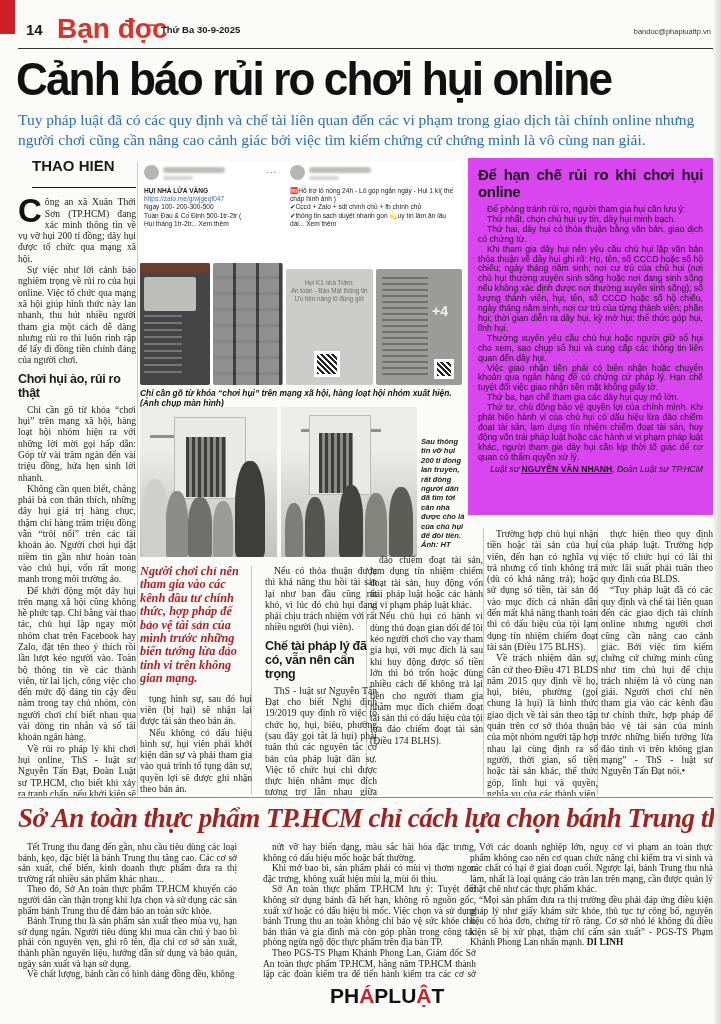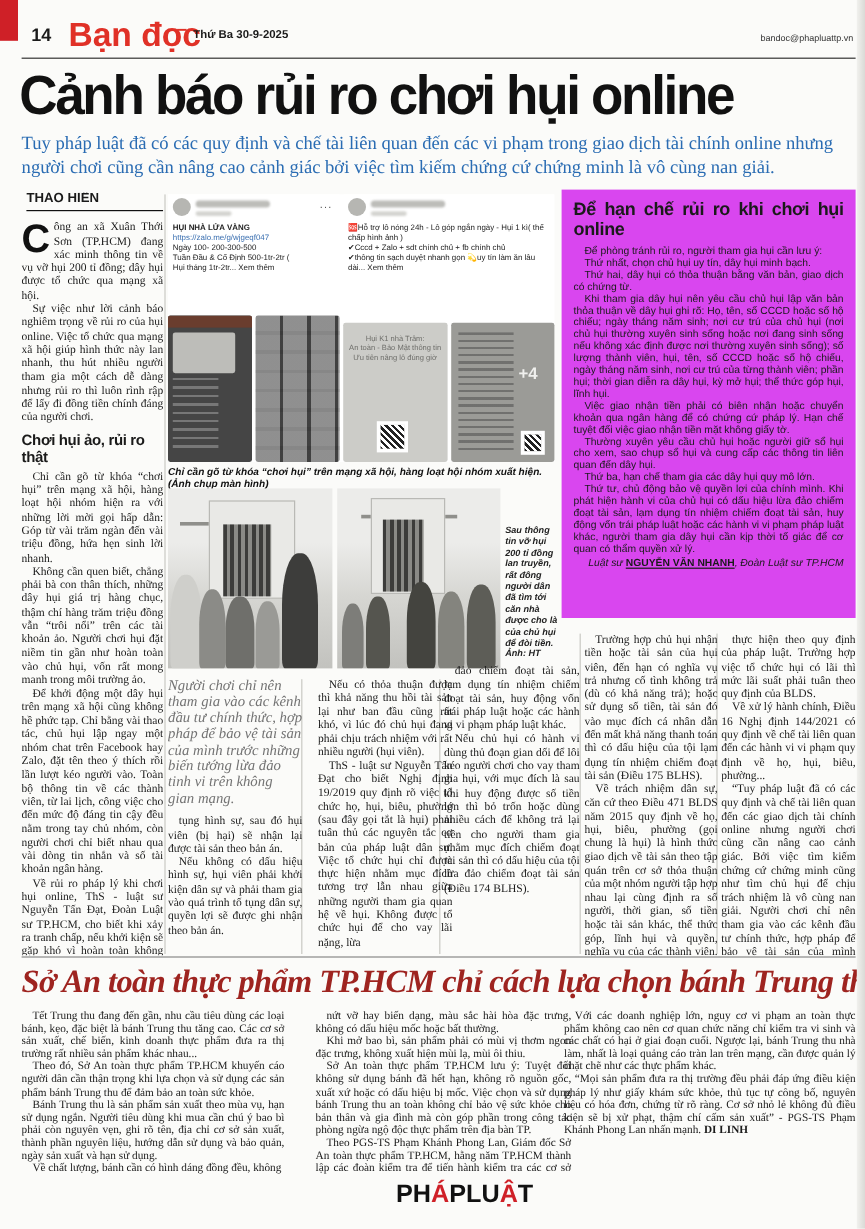--- a/index.html
+++ b/index.html
@@ -15,32 +15,32 @@
   .issue-date{left:161px;top:24px;font-family:"Liberation Sans",sans-serif;font-weight:bold;font-size:9.5px;}
   .header-mail{right:10px;top:27px;font-family:"Liberation Sans",sans-serif;font-size:7.5px;color:#333;}
   .header-rule{left:18px;top:48px;width:695px;height:1px;background:#333;}
 
   
   .headline{left:16px;top:52px;width:700px;font-family:"Liberation Sans",sans-serif;
             font-weight:800;font-size:46px;letter-spacing:-2px;color:#111;
             transform:scaleX(.96);transform-origin:left top;white-space:nowrap;}
   .lede{left:18px;top:110px;width:688px;font-size:15.5px;line-height:1.32;color:#2a6cb3;}
   .article-col{overflow:hidden;}
-  .byline{font-family:"Liberation Sans",sans-serif;font-weight:bold;font-size:11px;
-          border-bottom:1.5px solid #111;padding-bottom:4px;margin:0 0 8px 4px;}
+  .byline{font-family:"Liberation Sans",sans-serif;font-weight:bold;font-size:15px;
+          border-bottom:1.5px solid #111;padding-bottom:16px;margin:0 0 8px 14px;}
 
   
   .col{font-size:9.6px;line-height:11.3px;text-align:justify;}
   .col p{margin:0;text-indent:9px;}
   .col p.drop{text-indent:0;}
   .col .cap{float:left;font-family:"Liberation Sans",sans-serif;font-weight:bold;
             font-size:33px;line-height:27px;padding:1px 3px 0 0;color:#111;}
   .col h3.sub{font-family:"Liberation Sans",sans-serif;font-weight:bold;font-size:12.5px;
               line-height:14px;margin:6px 0 4px 0;text-align:left;letter-spacing:-.3px;}
-  .col p.q{color:#737373;font-style:italic;font-weight:normal;font-size:12.3px;line-height:13.4px;
+  .col p.q{color:#b91c1c;font-style:italic;font-weight:bold;font-size:12.3px;line-height:13.4px;
            text-indent:0;margin-bottom:7px;text-align:left;}
   .vrule{width:1px;background:#c9c9c4;}
 
   
   .box{left:468px;top:158px;width:245px;height:357px;background:#d946ef;
        padding:8px 10px;box-sizing:border-box;font-family:"Liberation Sans",sans-serif;
        font-size:8.6px;line-height:9.9px;text-align:justify;}
   .box h2{margin:0 0 5px 0;font-size:15px;line-height:17px;letter-spacing:-.3px;}
   .box p{margin:0;text-indent:9px;}
   .box .credit{text-align:right;font-style:italic;margin-top:2px;text-indent:0;}
@@ -212,48 +212,48 @@
 </div>
 <div class="abs photo-cap">Sau thông tin vỡ hụi 200 tỉ đồng lan truyền, rất đông người dân đã tìm tới căn nhà được cho là của chủ hụi để đòi tiền. Ảnh: HT</div>
 
 <div class="abs box">
   <h2>Để hạn chế rủi ro khi chơi hụi online</h2>
   <div>
       <p>Để phòng tránh rủi ro, người tham gia hụi cần lưu ý:</p>
       <p>Thứ nhất, chọn chủ hụi uy tín, dây hụi minh bạch.</p>
       <p>Thứ hai, dây hụi có thỏa thuận bằng văn bản, giao dịch có chứng từ.</p>
       <p>Khi tham gia dây hụi nên yêu cầu chủ hụi lập văn bản thỏa thuận về dây hụi ghi rõ: Họ, tên, số CCCD hoặc số hộ chiếu; ngày tháng năm sinh; nơi cư trú của chủ hụi (nơi chủ hụi thường xuyên sinh sống hoặc nơi đang sinh sống nếu không xác định được nơi thường xuyên sinh sống); số lượng thành viên, hụi, tên, số CCCD hoặc số hộ chiếu, ngày tháng năm sinh, nơi cư trú của từng thành viên; phần hụi; thời gian diễn ra dây hụi, kỳ mở hụi; thể thức góp hụi, lĩnh hụi.</p>
+      <p>Thường xuyên yêu cầu chủ hụi hoặc người giữ sổ hụi cho xem, sao chụp sổ hụi và cung cấp các thông tin liên quan đến dây hụi.</p>
       <p>Việc giao nhận tiền phải có biên nhận hoặc chuyển khoản qua ngân hàng để có chứng cứ pháp lý. Hạn chế tuyệt đối việc giao nhận tiền mặt không giấy tờ.</p>
-      <p>Thường xuyên yêu cầu chủ hụi hoặc người giữ sổ hụi cho xem, sao chụp sổ hụi và cung cấp các thông tin liên quan đến dây hụi.</p>
       <p>Thứ ba, hạn chế tham gia các dây hụi quy mô lớn.</p>
       <p>Thứ tư, chủ động bảo vệ quyền lợi của chính mình. Khi phát hiện hành vi của chủ hụi có dấu hiệu lừa đảo chiếm đoạt tài sản, lạm dụng tín nhiệm chiếm đoạt tài sản, huy động vốn trái pháp luật hoặc các hành vi vi phạm pháp luật khác, người tham gia dây hụi cần kịp thời tố giác để cơ quan có thẩm quyền xử lý.</p>
     </div>
   <p class="credit"><span>Luật sư </span><b>NGUYỄN VĂN NHANH</b><span>, Đoàn Luật sư TP.HCM</span></p>
 </div>
 
 <div class="abs col article-col" style="left:140px;top:565px;width:112px;height:231px;">
     <p class="q">Người chơi chỉ nên tham gia vào các kênh đầu tư chính thức, hợp pháp để bảo vệ tài sản của mình trước những biến tướng lừa đảo tinh vi trên không gian mạng.</p>
     <p class="p">tụng hình sự, sau đó hụi viên (bị hại) sẽ nhận lại được tài sản theo bản án.</p>
     <p class="p">Nếu không có dấu hiệu hình sự, hụi viên phải khởi kiện dân sự và phải tham gia vào quá trình tố tụng dân sự, quyền lợi sẽ được ghi nhận theo bản án.</p>
   </div>
 <div class="abs col article-col" style="left:265px;top:565px;width:112px;height:231px;">
     <p class="p">Nếu có thỏa thuận được thì khả năng thu hồi tài sản lại như ban đầu cũng rất khó, vì lúc đó chủ hụi đang phải chịu trách nhiệm với rất nhiều người (hụi viên).</p>
+    <h3 class="sub">Chế tài pháp lý đã có, vẫn nên cẩn trọng</h3>
     <p class="p">ThS - luật sư Nguyễn Tấn Đạt cho biết Nghị định 19/2019 quy định rõ việc tổ chức họ, hụi, biêu, phường (sau đây gọi tắt là hụi) phải tuân thủ các nguyên tắc cơ bản của pháp luật dân sự. Việc tổ chức hụi chỉ được thực hiện nhằm mục đích tương trợ lẫn nhau giữa những người tham gia quan hệ về hụi. Không được tổ chức hụi để cho vay lãi nặng, lừa</p>
   </div>
 <div class="abs col article-col" style="left:370px;top:554px;width:113px;height:242px;">
     <p class="p">đảo chiếm đoạt tài sản, lạm dụng tín nhiệm chiếm đoạt tài sản, huy động vốn trái pháp luật hoặc các hành vi vi phạm pháp luật khác.</p>
     <p class="p">Nếu chủ hụi có hành vi dùng thủ đoạn gian dối để lôi kéo người chơi cho vay tham gia hụi, với mục đích là sau khi huy động được số tiền lớn thì bỏ trốn hoặc dùng nhiều cách để không trả lại tiền cho người tham gia nhằm mục đích chiếm đoạt tài sản thì có dấu hiệu của tội lừa đảo chiếm đoạt tài sản (Điều 174 BLHS).</p>
   </div>
 <div class="abs col article-col" style="left:487px;top:528px;width:111px;height:268px;">
     <p class="p">Trường hợp chủ hụi nhận tiền hoặc tài sản của hụi viên, đến hạn có nghĩa vụ trả nhưng cố tình không trả (dù có khả năng trả); hoặc sử dụng số tiền, tài sản đó vào mục đích cá nhân dẫn đến mất khả năng thanh toán thì có dấu hiệu của tội lạm dụng tín nhiệm chiếm đoạt tài sản (Điều 175 BLHS).</p>
     <p class="p">Về trách nhiệm dân sự, căn cứ theo Điều 471 BLDS năm 2015 quy định về họ, hụi, biêu, phường (gọi chung là hụi) là hình thức giao dịch về tài sản theo tập quán trên cơ sở thỏa thuận của một nhóm người tập hợp nhau lại cùng định ra số người, thời gian, số tiền hoặc tài sản khác, thể thức góp, lĩnh hụi và quyền, nghĩa vụ của các thành viên. Việc tổ chức hụi nhằm mục đích tương trợ trong nhân dân được</p>
   </div>
 <div class="abs col article-col" style="left:601px;top:528px;width:112px;height:268px;">
     <p class="p">thực hiện theo quy định của pháp luật. Trường hợp việc tổ chức hụi có lãi thì mức lãi suất phải tuân theo quy định của BLDS.</p>
-    <p class="p">Về xử lý hành chính, Điều 16 Nghị định 144/2021 có quy định về chế tài liên quan đến các hành vi vi phạm quy định về họ, hụi, biêu, phường...</p>
     <p class="p">“Tuy pháp luật đã có các quy định và chế tài liên quan đến các giao dịch tài chính online nhưng người chơi cũng cần nâng cao cảnh giác. Bởi việc tìm kiếm chứng cứ chứng minh cũng như tìm chủ hụi để chịu trách nhiệm là vô cùng nan giải. Người chơi chỉ nên tham gia vào các kênh đầu tư chính thức, hợp pháp để bảo vệ tài sản của mình trước những biến tướng lừa đảo tinh vi trên không gian mạng” - ThS - luật sư Nguyễn Tấn Đạt nói.•</p>
   </div>
 
 <div class="abs sep"></div>
 <div class="abs bottom-head">Sở An toàn thực phẩm TP.HCM chỉ cách lựa chọn bánh Trung thu an toàn</div>
 <div class="abs bcol" style="left:18px;width:219px;">
     <p class="p">Tết Trung thu đang đến gần, nhu cầu tiêu dùng các loại bánh, kẹo, đặc biệt là bánh Trung thu tăng cao. Các cơ sở sản xuất, chế biến, kinh doanh thực phẩm đưa ra thị trường rất nhiều sản phẩm khác nhau...</p>
     <p class="p">Theo đó, Sở An toàn thực phẩm TP.HCM khuyến cáo người dân cần thận trọng khi lựa chọn và sử dụng các sản phẩm bánh Trung thu để đảm bảo an toàn sức khỏe.</p>
     <p class="p">Bánh Trung thu là sản phẩm sản xuất theo mùa vụ, hạn sử dụng ngắn. Người tiêu dùng khi mua cần chú ý bao bì phải còn nguyên vẹn, ghi rõ tên, địa chỉ cơ sở sản xuất, thành phần nguyên liệu, hướng dẫn sử dụng và bảo quản, ngày sản xuất và hạn sử dụng.</p>
     <p class="p">Về chất lượng, bánh cần có hình dáng đồng đều, không</p>

